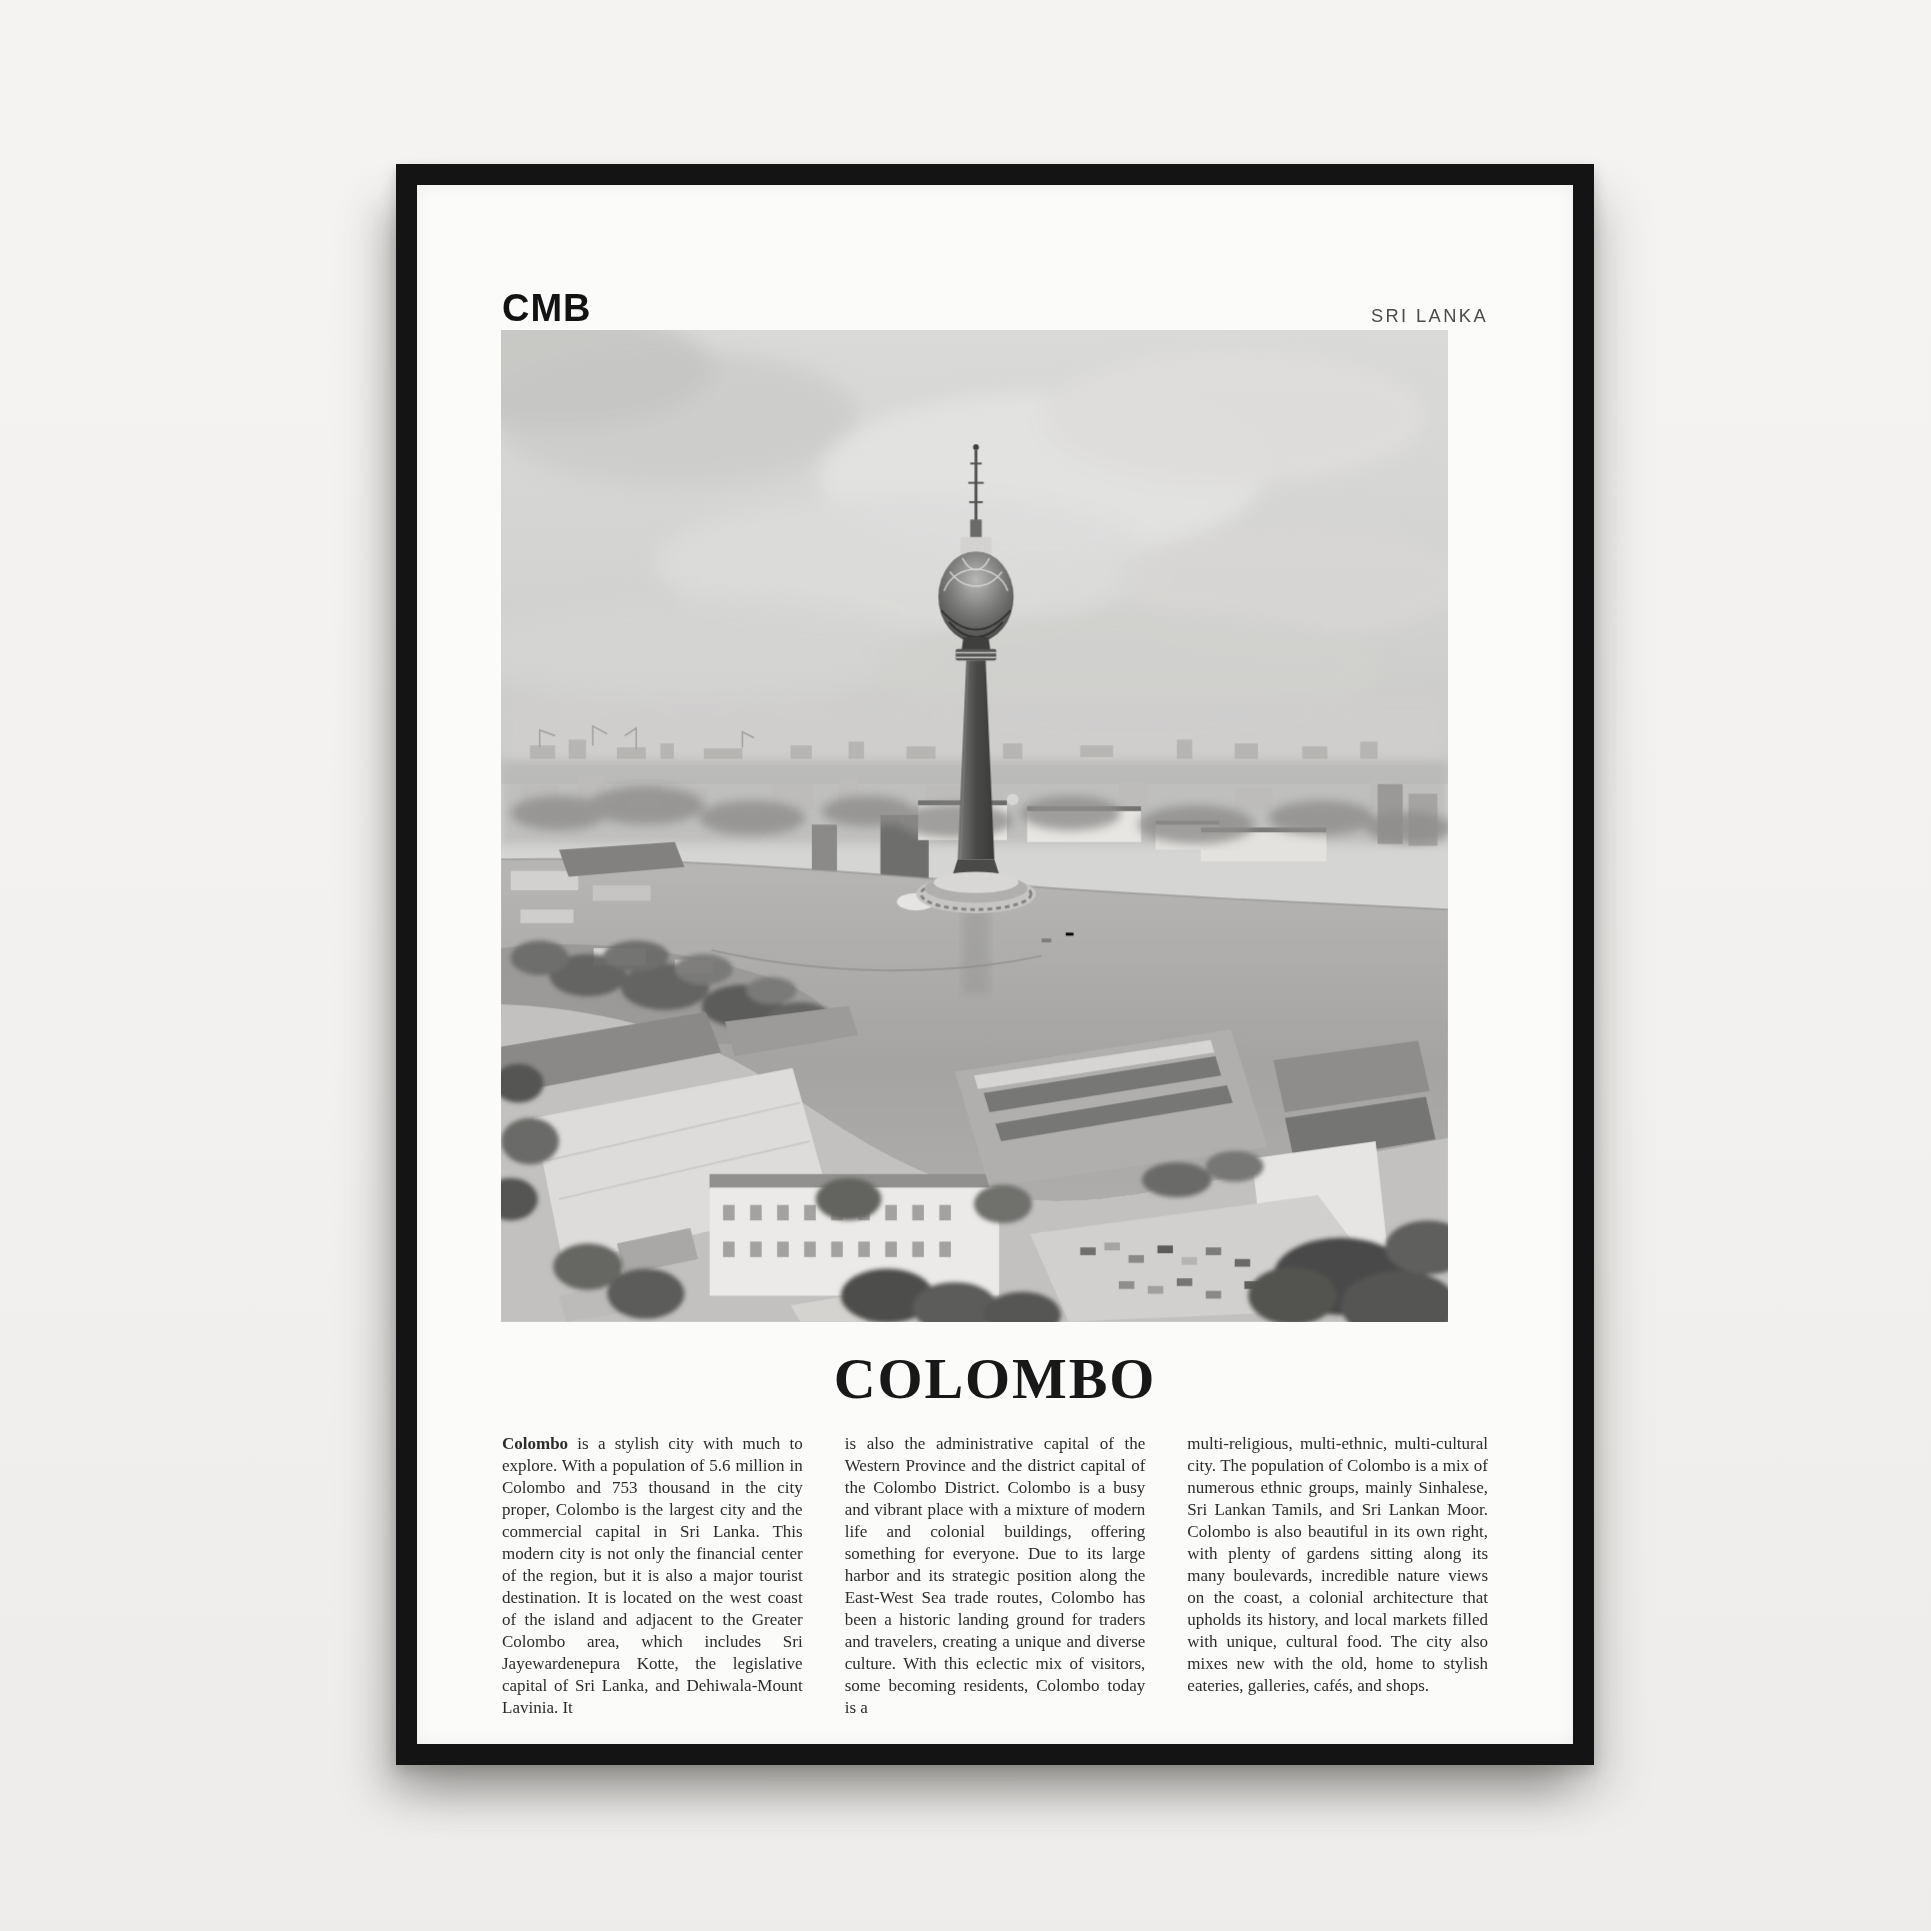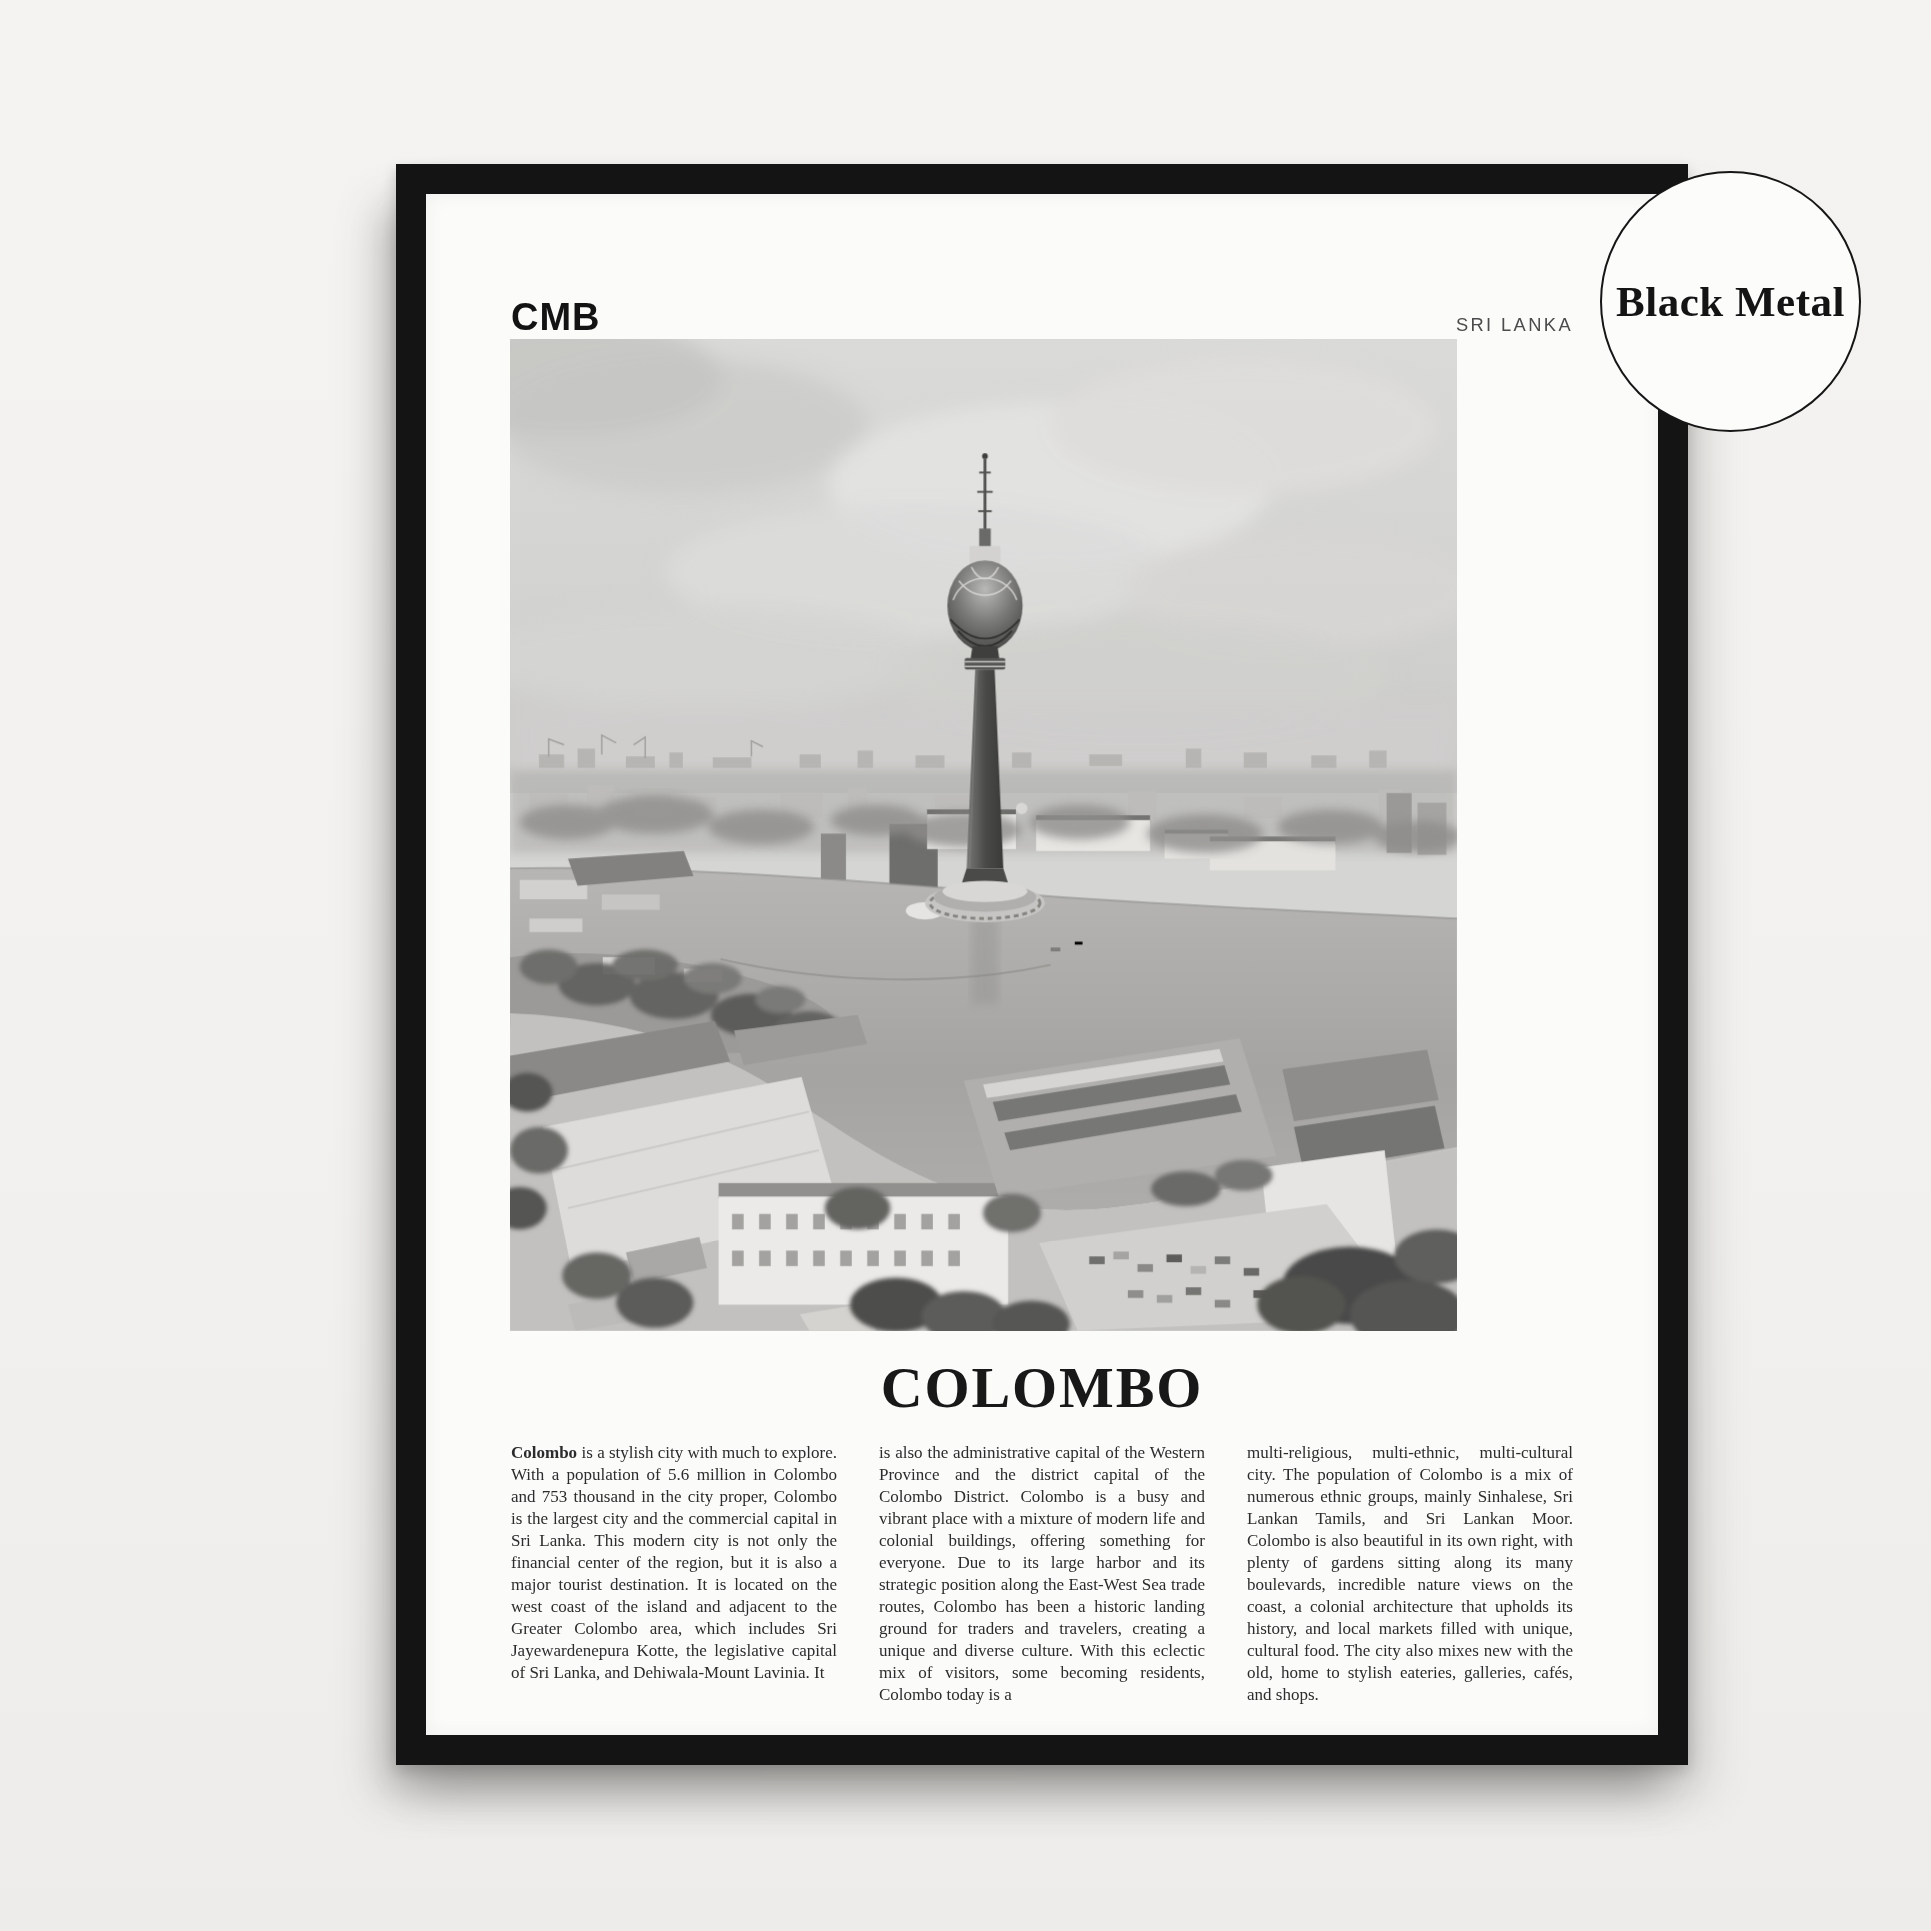--- a/index.html
+++ b/index.html
@@ -7,22 +7,22 @@
     width:1931px;height:1931px;overflow:hidden;
     font-family:"Liberation Sans",sans-serif;
     background:#f2f1ef;
   }
   .stage{
     position:relative;width:1931px;height:1931px;
     background:linear-gradient(180deg,#f4f3f1 0%,#f2f1ef 55%,#edecea 100%);
   }
   
   .frame{
-    position:absolute;left:396px;top:164px;width:1292px;height:1601px;
-    background:#141414;padding:30px;box-sizing:border-box;
+    position:absolute;left:396px;top:164px;width:1198px;height:1601px;
+    background:#141414;padding:21px;box-sizing:border-box;
     box-shadow:-19.3px 35px 41px -7.7px rgba(70,68,65,.38),
                19.3px 31px 42px -5.8px rgba(110,108,105,.30),
                0 5.8px 13.5px rgba(0,0,0,.18);
   }
   .poster{
     position:relative;width:100%;height:100%;background:#fbfbfa;
     box-shadow:inset 0 0 19.3px rgba(0,0,0,.05);
   }
   .poster-header{
     position:absolute;top:100px;left:85px;right:85px;height:42px;
@@ -345,18 +345,15 @@
 
       <div class="columns">
         <div class="col"><span class="lead">Colombo</span><span> is a stylish city with much to explore. With a population of 5.6 million in Colombo and 753 thousand in the city proper, Colombo is the largest city and the commercial capital in Sri Lanka. This modern city is not only the financial center of the region, but it is also a major tourist destination. It is located on the west coast of the island and adjacent to the Greater Colombo area, which includes Sri Jayewardenepura Kotte, the legislative capital of Sri Lanka, and Dehiwala-Mount Lavinia. It</span></div>
         <div class="col"><span class="lead"></span><span>is also the administrative capital of the Western Province and the district capital of the Colombo District. Colombo is a busy and vibrant place with a mixture of modern life and colonial buildings, offering something for everyone. Due to its large harbor and its strategic position along the East-West Sea trade routes, Colombo has been a historic landing ground for traders and travelers, creating a unique and diverse culture. With this eclectic mix of visitors, some becoming residents, Colombo today is a</span></div>
         <div class="col"><span class="lead"></span><span>multi-religious, multi-ethnic, multi-cultural city. The population of Colombo is a mix of numerous ethnic groups, mainly Sinhalese, Sri Lankan Tamils, and Sri Lankan Moor. Colombo is also beautiful in its own right, with plenty of gardens sitting along its many boulevards, incredible nature views on the coast, a colonial architecture that upholds its history, and local markets filled with unique, cultural food. The city also mixes new with the old, home to stylish eateries, galleries, cafés, and shops.</span></div>
       </div>
 
     </div>
   </div>
 
-  <div class="badge">
-    <div class="badge-label">Black Metal</div>
-  </div>
 
 </div>
 
 
 </body></html>

